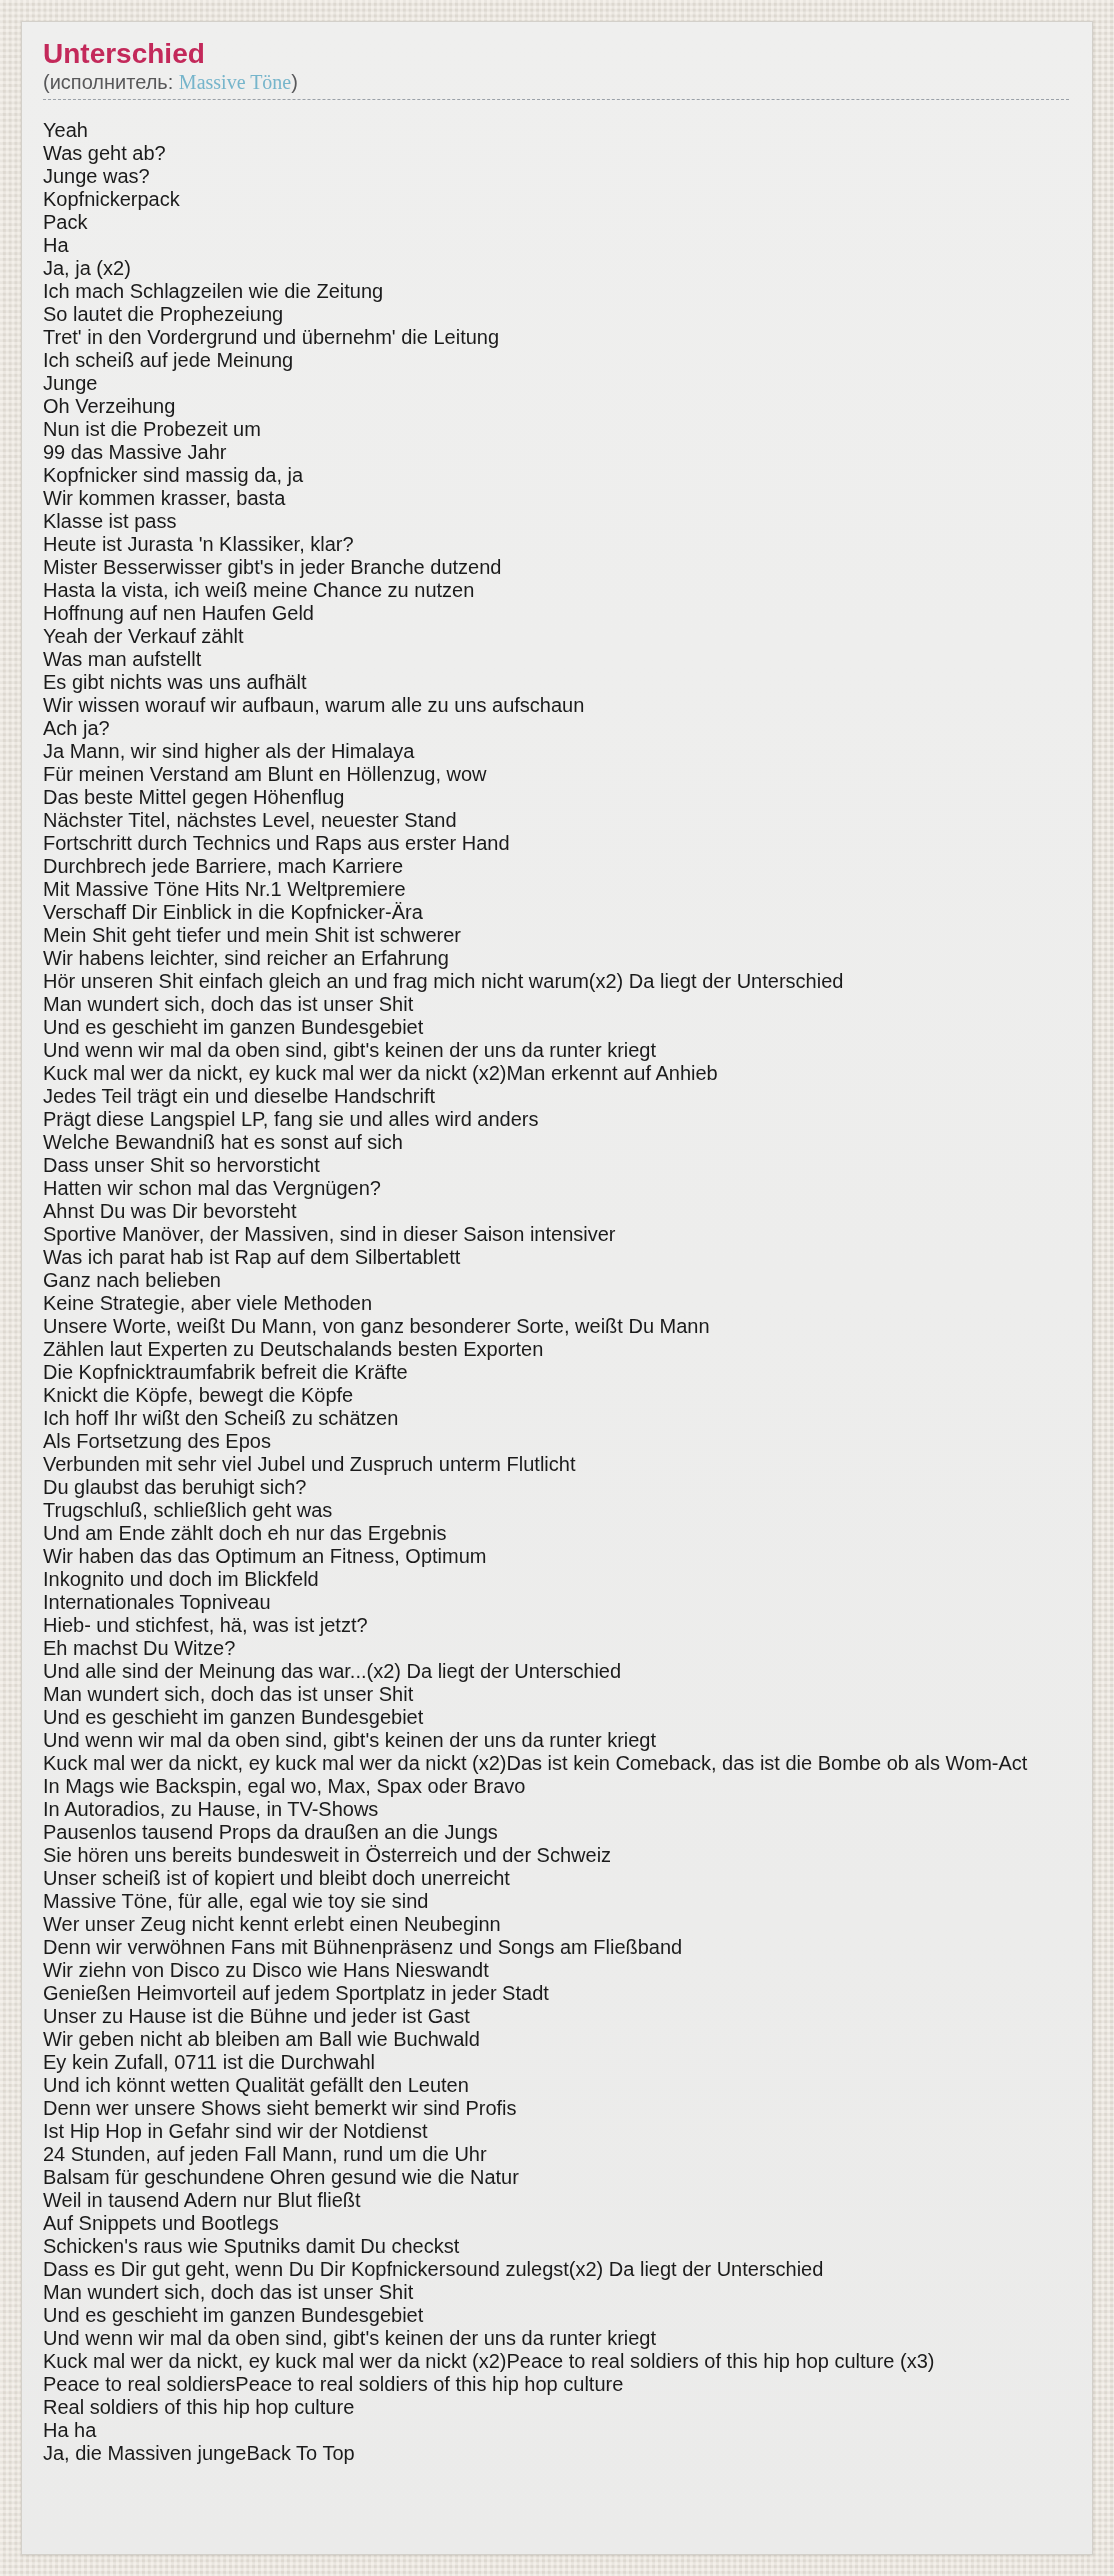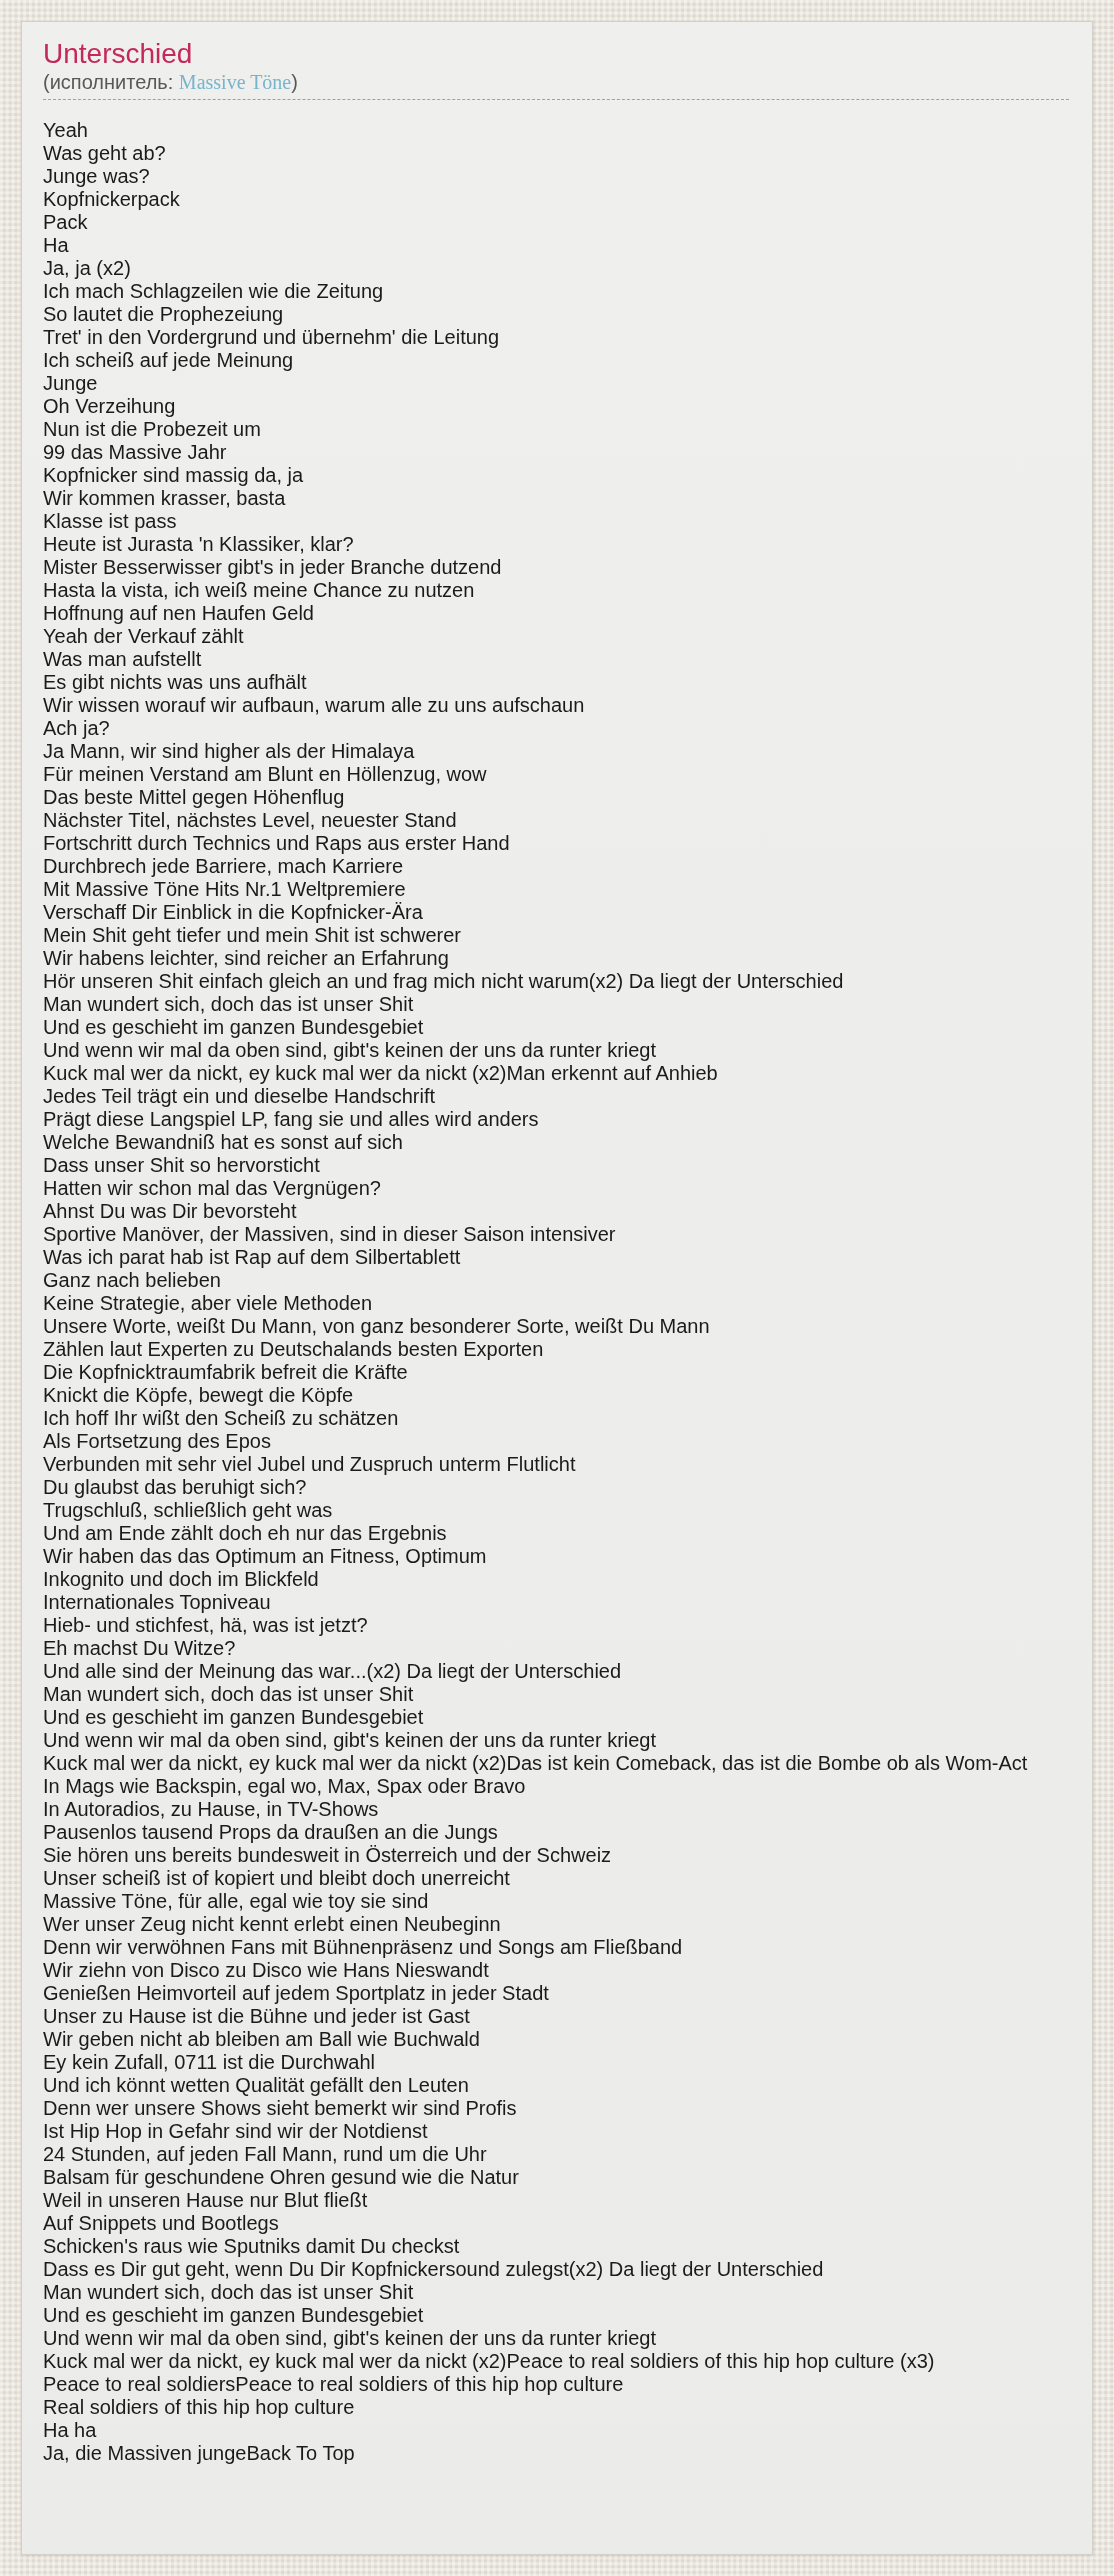--- a/index.html
+++ b/index.html
@@ -26,21 +26,21 @@
     background: linear-gradient(180deg, #efefee 0%, #ebebea 100%);
     border: 1px solid #d3d0ca;
     box-shadow: 0 1px 2.9px rgba(120,110,95,0.18);
     padding: 13.5px 0 0 21px;
     overflow: hidden;
   }
   .title {
     margin: 0;
     font-size: 28px;
     line-height: 35px;
-    font-weight: normal;
+    font-weight: bold;
     color: #c3295a;
   }
   .performer {
     font-size: 20px;
     line-height: 23px;
     color: #58585a;
   }
   .artist {
     color: #76b5cb;
     text-decoration: none;
@@ -158,21 +158,21 @@
       <div class="line">Wir ziehn von Disco zu Disco wie Hans Nieswandt</div>
       <div class="line">Genießen Heimvorteil auf jedem Sportplatz in jeder Stadt</div>
       <div class="line">Unser zu Hause ist die Bühne und jeder ist Gast</div>
       <div class="line">Wir geben nicht ab bleiben am Ball wie Buchwald</div>
       <div class="line">Ey kein Zufall, 0711 ist die Durchwahl</div>
       <div class="line">Und ich könnt wetten Qualität gefällt den Leuten</div>
       <div class="line">Denn wer unsere Shows sieht bemerkt wir sind Profis</div>
       <div class="line">Ist Hip Hop in Gefahr sind wir der Notdienst</div>
       <div class="line">24 Stunden, auf jeden Fall Mann, rund um die Uhr</div>
       <div class="line">Balsam für geschundene Ohren gesund wie die Natur</div>
-      <div class="line">Weil in unseren Hause nur Blut fließt</div>
+      <div class="line">Weil in tausend Adern nur Blut fließt</div>
       <div class="line">Auf Snippets und Bootlegs</div>
       <div class="line">Schicken's raus wie Sputniks damit Du checkst</div>
       <div class="line">Dass es Dir gut geht, wenn Du Dir Kopfnickersound zulegst(x2) Da liegt der Unterschied</div>
       <div class="line">Man wundert sich, doch das ist unser Shit</div>
       <div class="line">Und es geschieht im ganzen Bundesgebiet</div>
       <div class="line">Und wenn wir mal da oben sind, gibt's keinen der uns da runter kriegt</div>
       <div class="line">Kuck mal wer da nickt, ey kuck mal wer da nickt (x2)Peace to real soldiers of this hip hop culture (x3)</div>
       <div class="line">Peace to real soldiersPeace to real soldiers of this hip hop culture</div>
       <div class="line">Real soldiers of this hip hop culture</div>
       <div class="line">Ha ha</div>

